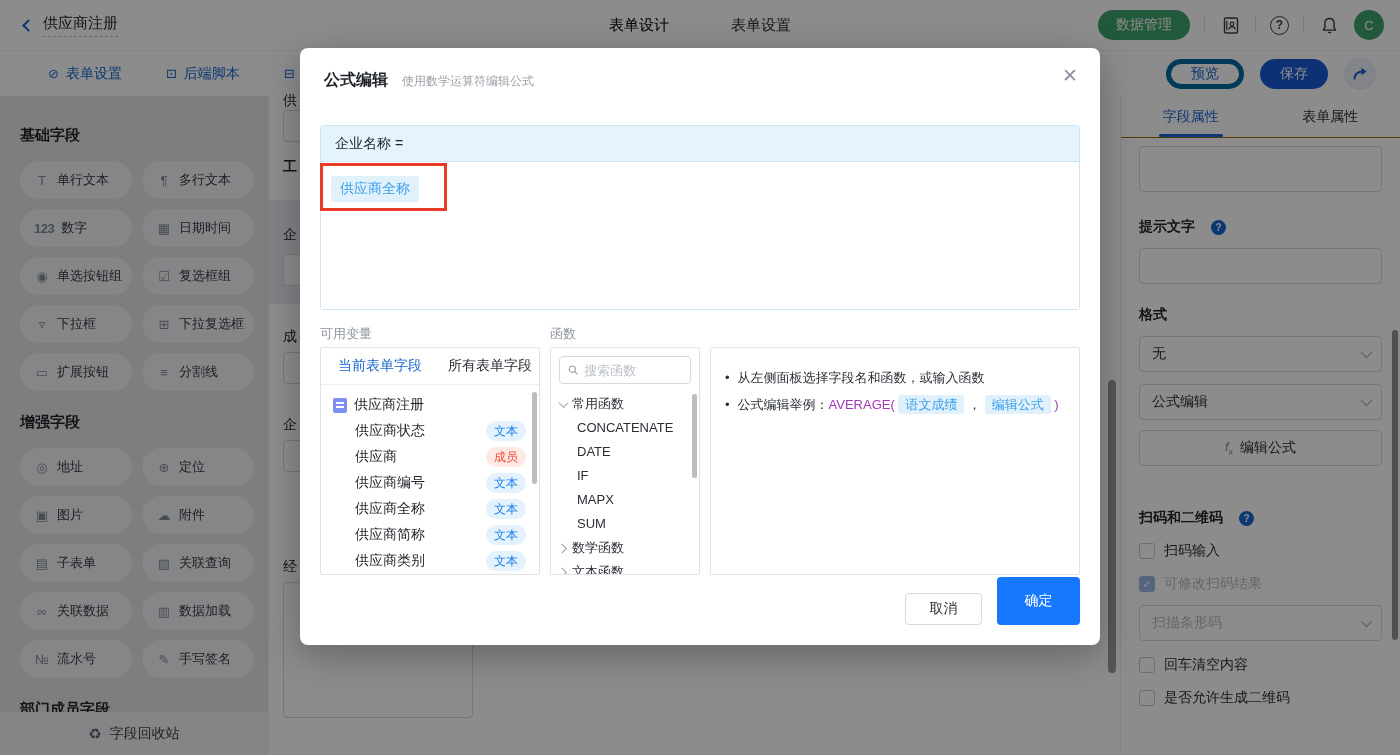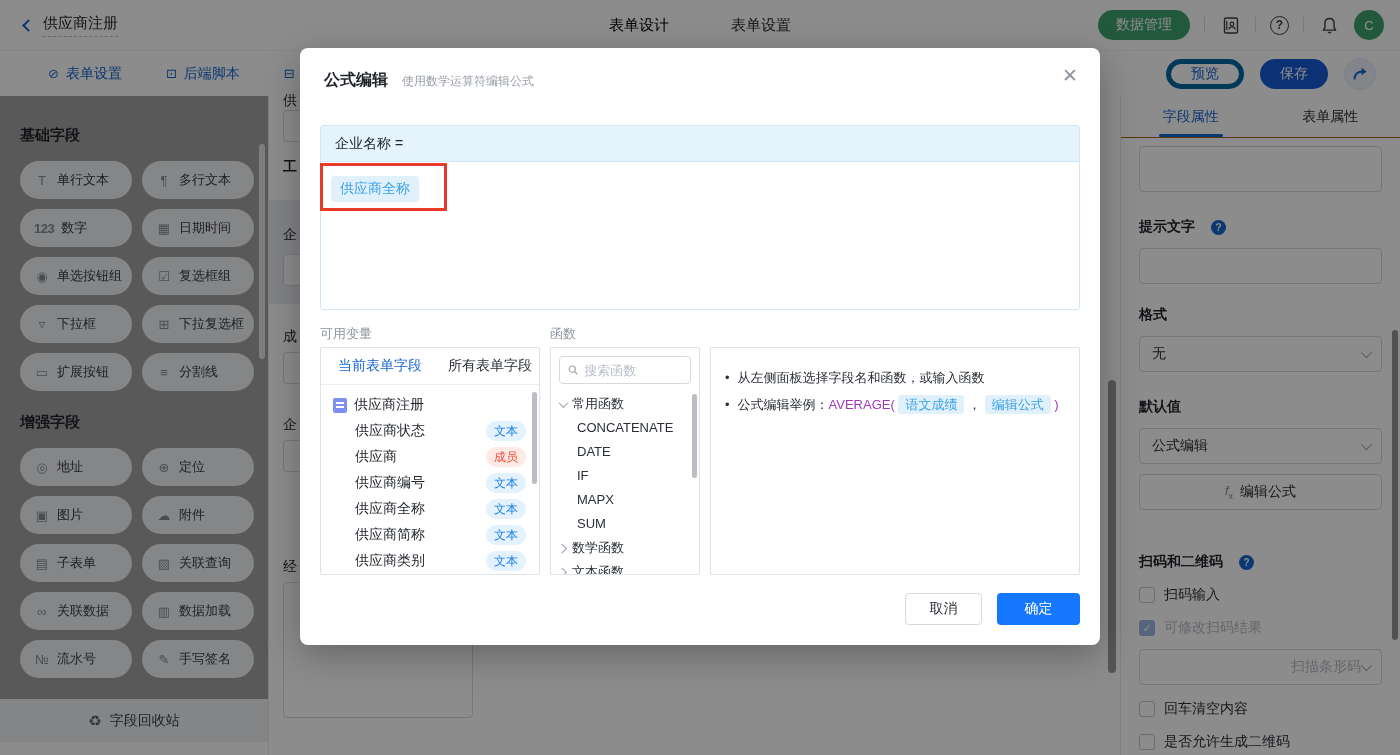--- a/index.html
+++ b/index.html
@@ -27,21 +27,21 @@
   .toolbar{position:absolute;top:50px;left:0;right:0;height:46px;background:#fff;border-top:1px solid #f2f3f5;display:flex;align-items:center;}
   .tl-link{display:flex;align-items:center;gap:7px;color:#1666d0;font-size:14px;cursor:pointer;margin-left:44px;white-space:nowrap;}
   .tl-link:first-child{margin-left:48px;}
   .tl-ic{font-size:13px;}
   .toolbar-right{position:absolute;right:24px;display:flex;align-items:center;gap:16px;}
   .btn-preview{height:30px;padding:0 20px;border:5px solid #0369a1;color:#1666d0;background:#fff;border-radius:16px;font-size:14px;cursor:pointer;}
   .btn-save{height:30px;padding:0 20px;border:none;color:#fff;background:#1659d6;border-radius:16px;font-size:14px;cursor:pointer;}
   .btn-share{width:32px;height:32px;border-radius:50%;background:#eef3fc;border:1px solid #dfe7f6;display:flex;align-items:center;justify-content:center;cursor:pointer;}
 
   
-  .sidebar{position:absolute;top:96px;left:0;width:268px;bottom:13px;background:#a3a3a3;padding:20px 16px 0 20px;overflow:hidden;}
+  .sidebar{position:absolute;top:96px;left:0;width:268px;bottom:0;background:#e5e5e5;padding:20px 16px 0 20px;overflow:hidden;}
   .sec-title{font-size:15px;font-weight:bold;color:#1f2329;margin:10px 0 16px;}
   .fieldgrid{display:grid;grid-template-columns:112px 112px;gap:10px 10px;margin-bottom:22px;}
   .fieldbtn{height:38px;background:#f3f4f6;border-radius:19px;display:flex;align-items:center;padding-left:14px;gap:7px;font-size:13px;color:#363b42;cursor:pointer;white-space:nowrap;}
   .fieldbtn .ic{color:#868c96;font-size:13px;min-width:16px;text-align:center;flex:none;}
   .ic-123{font-size:9px;letter-spacing:-0.5px;font-weight:bold;}
   .ic-person{position:relative;width:16px;height:14px;display:inline-block;flex:none;}
   .ic-person::before{content:"";position:absolute;top:0;left:4px;width:6px;height:6px;border:1.5px solid #868c96;border-radius:50%;}
   .ic-person::after{content:"";position:absolute;bottom:0;left:1px;width:12px;height:6px;border:1.5px solid #868c96;border-bottom:none;border-radius:7px 7px 0 0;}
   .ic-person.multi::before{box-shadow:5px 1px 0 -1px #fbfcfd,6px 1px 0 0 #868c96;}
   .sb-scroll{position:absolute;right:3px;top:48px;width:6px;height:215px;border-radius:3px;background:#e3e5e8;}
@@ -61,21 +61,21 @@
   .rp-tabs{height:42px;display:flex;border-bottom:1px solid #a16207;}
   .rp-tab{flex:1;display:flex;align-items:center;justify-content:center;font-size:14px;cursor:pointer;position:relative;color:#2a2f36;}
   .rp-tab.active{color:#1666d0;}
   .rp-tab.active::after{content:"";position:absolute;bottom:0;left:50%;transform:translateX(-50%);width:64px;height:3px;background:#1666d0;border-radius:2px;}
   .rp-body{padding:0 18px;}
   .rp-box{margin-top:8px;height:46px;border:1px solid #d9d9d9;border-radius:4px;}
   .rp-label{margin-top:26px;font-weight:bold;font-size:14px;color:#1f2329;display:flex;align-items:center;gap:16px;}
   .q-ic{width:15px;height:15px;border-radius:50%;background:#1666d0;color:#fff;font-size:10px;font-weight:bold;display:inline-flex;align-items:center;justify-content:center;}
   .rp-input{margin-top:12px;height:36px;border:1px solid #d9d9d9;border-radius:4px;background:#fff;width:100%;}
   .rp-select{margin-top:12px;height:36px;border:1px solid #d9d9d9;border-radius:4px;background:#fff;display:flex;align-items:center;justify-content:space-between;padding:0 12px;cursor:pointer;font-size:14px;color:#2a2f36;}
-  .rp-select.disabled{color:#b7bbc2;cursor:default;justify-content:flex-end;}
+  .rp-select.disabled{color:#b7bbc2;cursor:default;}
   .chev{width:8px;height:8px;border-right:1.5px solid #9aa0a8;border-bottom:1.5px solid #9aa0a8;transform:rotate(45deg) translateY(-2px);}
   .rp-btn{margin-top:10px;height:36px;width:100%;border:1px solid #d9d9d9;border-radius:4px;background:#fff;display:flex;align-items:center;justify-content:center;gap:7px;font-size:14px;color:#2a2f36;cursor:pointer;}
   .fx{font-style:italic;color:#868c96;font-size:13px;}
   .fx sub{font-style:normal;font-size:9px;}
   .cb-row{margin-top:15px;display:flex;align-items:center;gap:9px;font-size:14px;color:#2a2f36;cursor:pointer;}
   .cb{width:16px;height:16px;border:1px solid #c4c8cc;border-radius:3px;background:#fff;flex:none;}
   .cb.checked-disabled{background:#9db9e6;border-color:#9db9e6;color:#fff;display:flex;align-items:center;justify-content:center;font-size:11px;}
   .cb-row.disabled{color:#b7bbc2;cursor:default;}
   .rp-scroll{position:absolute;right:2px;top:234px;width:6px;height:310px;border-radius:3px;background:#909399;}
 
@@ -116,21 +116,21 @@
   .fn-group{display:flex;align-items:center;height:24px;padding-left:9px;gap:5px;cursor:pointer;}
   .caret-open{width:7px;height:7px;border-right:1.5px solid #9aa0a8;border-bottom:1.5px solid #9aa0a8;transform:rotate(45deg) translate(-1px,-1px);}
   .caret-closed{width:7px;height:7px;border-right:1.5px solid #9aa0a8;border-bottom:1.5px solid #9aa0a8;transform:rotate(-45deg) translate(-1px,-1px);}
   .fn-item{height:24px;line-height:24px;padding-left:26px;cursor:pointer;}
   .fn-scroll{position:absolute;right:2px;top:46px;width:5px;height:84px;border-radius:3px;background:#b9bcc1;}
   .hint-body{padding:16px 14px;font-size:13px;color:#2a2f36;line-height:27px;}
   .bullet{color:#2a2f36;margin-right:8px;}
   .fn-purple{color:#a238b8;}
   .hint-chip{background:#e1f1fc;color:#3ba0ea;padding:2px 7px;border-radius:3px;font-size:13px;}
   .m-cancel{position:absolute;right:118px;bottom:20px;width:77px;height:32px;border:1px solid #d9d9d9;border-radius:4px;background:#fff;font-size:14px;color:#2a2f36;cursor:pointer;}
-  .m-ok{position:absolute;right:20px;bottom:20px;width:83px;height:32px;border:none;border-radius:4px;background:#1677ff;font-size:14px;color:#fff;cursor:pointer;}
+  .m-ok{position:absolute;right:20px;bottom:20px;width:83px;height:48px;border:none;border-radius:4px;background:#1677ff;font-size:14px;color:#fff;cursor:pointer;}
 </style>
 </head>
 <body>
 
 <div id="stage">
 
   <header class="topbar">
     <div class="back">
       <span class="back-chevron"></span>
       <span class="doc-title">供应商注册</span>
@@ -325,23 +325,20 @@
         <span class="q-ic">?</span>
       </div>
       <div class="rp-input"></div>
       <div class="rp-label" style="margin-top:22px;">
         <span>格式</span>
       </div>
       <div class="rp-select">
         <span>无</span>
         <span class="chev"></span>
       </div>
-      <div class="rp-label">
-        <span>默认值</span>
-      </div>
       <div class="rp-select">
         <span>公式编辑</span>
         <span class="chev"></span>
       </div>
       <button class="rp-btn">
         <span class="fx">f<sub>x</sub></span>
         <span>编辑公式</span>
       </button>
       <div class="rp-label" style="margin-top:43px;">
         <span>扫码和二维码</span>

